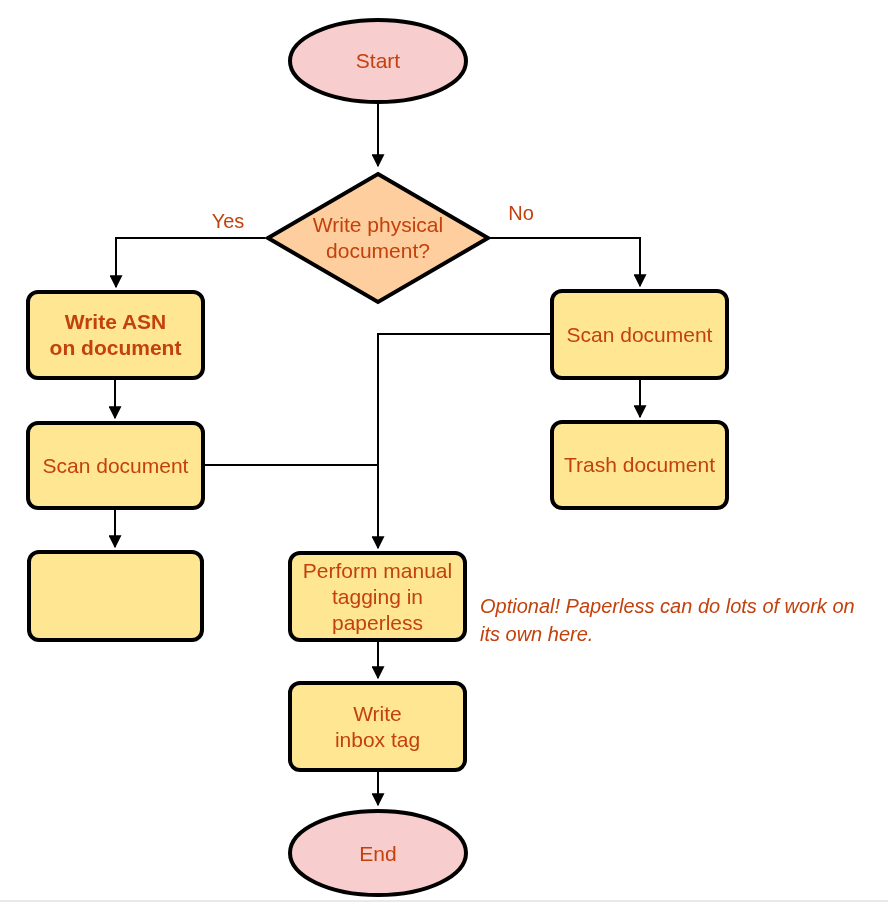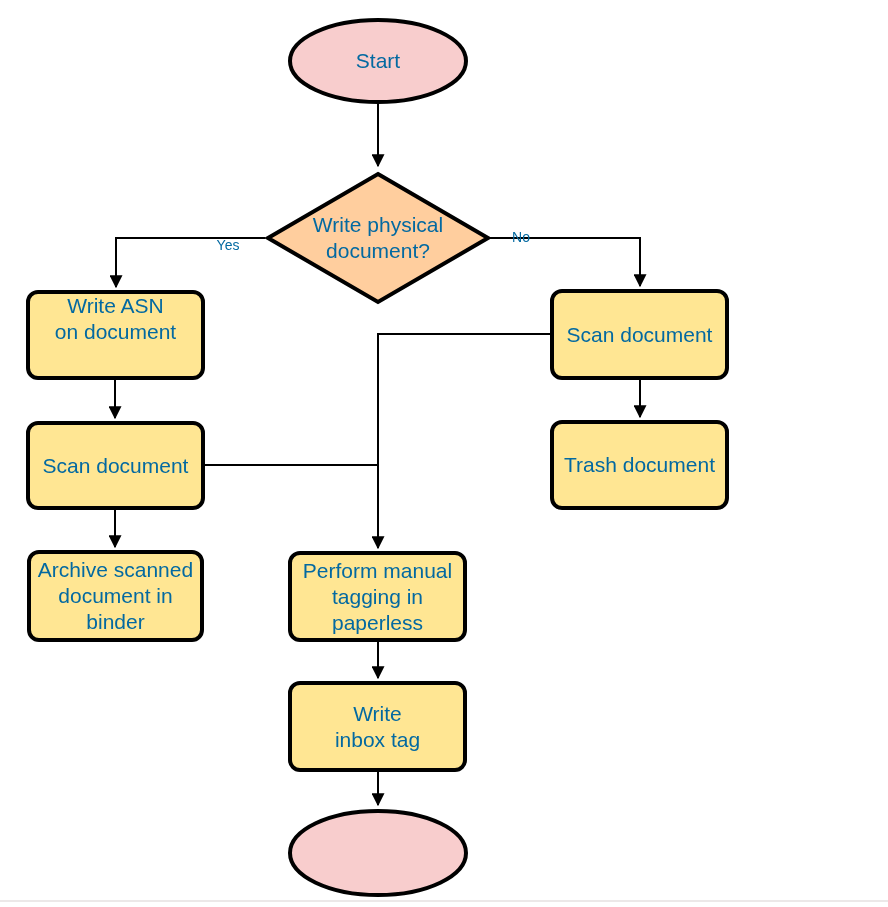--- a/index.html
+++ b/index.html
@@ -2,21 +2,21 @@
 <html><head>
 <meta charset="utf-8">
 <style>
   html, body { margin: 0; padding: 0; background: #ffffff; }
   .canvas {
     position: relative;
     width: 888px;
     height: 907px;
     background: #ffffff;
     font-family: "Liberation Sans", sans-serif;
-    color: #0369a1;
+    color: #c2410c;
     overflow: hidden;
   }
   .canvas svg { position: absolute; left: 0; top: 0; }
   .edges path { fill: none; stroke: #000000; stroke-width: 2; }
   .shapes ellipse, .shapes rect, .shapes path { stroke: #000000; stroke-width: 4; }
   .node-label {
     position: absolute;
     display: flex;
     align-items: center;
     justify-content: center;
@@ -24,24 +24,23 @@
     white-space: pre-line;
     font-size: 21px;
     line-height: 26px;
     pointer-events: none;
   }
   .edge-label {
     position: absolute;
     display: flex;
     align-items: center;
     justify-content: center;
-    font-size: 14px;
+    font-size: 20px;
     line-height: 22px;
     pointer-events: none;
-    margin-top: 24px;
   }
   .annotation {
     position: absolute;
     left: 480px;
     top: 592px;
     width: 404px;
     font-style: italic;
     font-size: 20px;
     line-height: 28px;
     white-space: pre-line;
@@ -91,33 +90,33 @@
       <rect x="552" y="422" width="175" height="86" rx="10" ry="10" fill="#ffe693"></rect>
       <rect x="290" y="553" width="175" height="87" rx="10" ry="10" fill="#ffe693"></rect>
       <rect x="290" y="683" width="175" height="87" rx="10" ry="10" fill="#ffe693"></rect>
       <ellipse cx="378" cy="853" rx="88" ry="42" fill="#f8cdcd"></ellipse>
     </g>
   </svg>
 
   <div class="node-label" style="left:290px; top:20px; width:176px; height:82px;">Start</div>
   <div class="node-label" style="left:268px; top:174px; width:220px; height:128px;">Write physical
 document?</div>
-  <div class="node-label" style="left:28px; top:276px; width:175px; height:86px;">Write ASN
+  <div class="node-label" style="left:28px; top:292px; width:175px; height:86px;font-weight:bold;">Write ASN
 on document</div>
   <div class="node-label" style="left:28px; top:423px; width:175px; height:85px;">Scan document</div>
-  <div class="node-label" style="left:29px; top:552px; width:173px; height:88px;">Archive scanned
-document in
-binder</div>
   <div class="node-label" style="left:552px; top:291px; width:175px; height:87px;">Scan document</div>
   <div class="node-label" style="left:552px; top:422px; width:175px; height:86px;">Trash document</div>
   <div class="node-label" style="left:290px; top:553px; width:175px; height:87px;">Perform manual
 tagging in
 paperless</div>
   <div class="node-label" style="left:290px; top:683px; width:175px; height:87px;">Write
 inbox tag</div>
+  <div class="node-label" style="left:290px; top:812px; width:176px; height:83px;">End</div>
 
   <div class="edge-label" style="left:200px; top:208px; width:56px; height:26px;">Yes</div>
   <div class="edge-label" style="left:495px; top:200px; width:52px; height:26px;">No</div>
 
+  <div class="annotation">Optional! Paperless can do lots of work on
+its own here.</div>
 
   <div class="footer-line" style="background: rgb(236, 232, 232);"></div>
 
 </div>
 
 </body></html>

